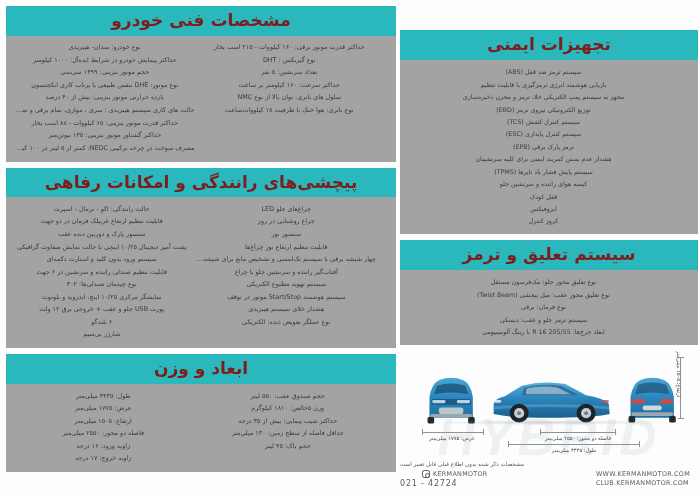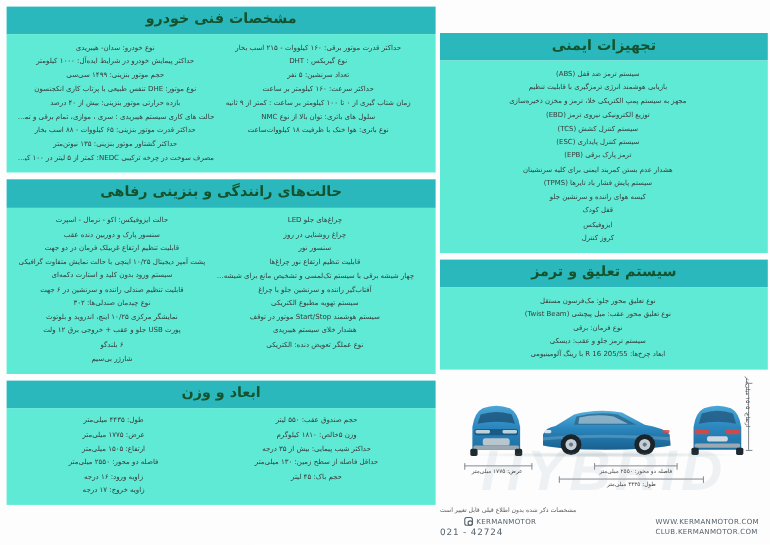--- a/index.html
+++ b/index.html
@@ -22,31 +22,31 @@
     padding: 6px 6px 0 6px;
   }
 
   
   .col-right { width: 390px; display: flex; flex-direction: column; }
   .col-left  { width: 298px; display: flex; flex-direction: column; margin-left: 4px; margin-top: 24px; }
 
   
   .sec-head {
     background: #2bb8bd;
-    color: #14532d;
+    color: #7f1d1d;
     text-align: center;
-    font-size: 13px;
+    font-size: 17px;
     font-weight: bold;
     letter-spacing: .2px;
     padding: 5px 4px 6px 4px;
     line-height: 1.1;
   }
 
   .sec-body {
-    background: #5eead4;
+    background: #a3a3a3;
     padding: 6px 19px 7px 8px;
   }
   .sec-body.two-col {
     display: flex;
     flex-direction: row-reverse;
     gap: 6px;
   }
   .sec-body.two-col > ul { width: 50%; }
 
   ul.spec-list { list-style: none; }
@@ -214,36 +214,35 @@
           <li>حالت های کاری سیستم هیبریدی : سری ، موازی، تمام برقی و تمام بنزینی</li>
           <li>حداکثر قدرت موتور بنزینی: ۶۵ کیلووات - ۸۸ اسب بخار</li>
           <li>حداکثر گشتاور موتور بنزینی: ۱۳۵ نیوتن‌متر</li>
           <li>مصرف سوخت در چرخه ترکیبی NEDC: کمتر از ۵ لیتر در ۱۰۰ کیلومتر</li>
         </ul>
         <ul class="spec-list">
           <li>حداکثر قدرت موتور برقی: ۱۶۰ کیلووات - ۲۱۵ اسب بخار</li>
           <li>نوع گیربکس : DHT</li>
           <li>تعداد سرنشین: ۵ نفر</li>
           <li>حداکثر سرعت: ۱۶۰ کیلومتر بر ساعت</li>
-          <li>زمان شتاب گیری از ۰ تا ۱۰۰ کیلومتر بر ساعت : کمتر از ۹ ثانیه</li>
           <li>سلول های باتری: توان بالا از نوع NMC</li>
           <li>نوع باتری: هوا خنک با ظرفیت ۱۸ کیلووات‌ساعت</li>
         </ul>
       </div>
     </div>
 
     <div class="gap"></div>
 
     <div>
-      <div class="sec-head">حالت‌های رانندگی و بنزینی رفاهی</div>
+      <div class="sec-head">پیچشی‌های رانندگی و امکانات رفاهی</div>
       <div class="sec-body two-col">
         <ul class="spec-list">
-          <li>حالت ایزوفیکس: اکو - نرمال - اسپرت</li>
+          <li>حالت رانندگی: اکو - نرمال - اسپرت</li>
+          <li>قابلیت تنظیم ارتفاع غربیلک فرمان در دو جهت</li>
           <li>سنسور پارک و دوربین دنده عقب</li>
-          <li>قابلیت تنظیم ارتفاع غربیلک فرمان در دو جهت</li>
           <li>پشت آمپر دیجیتال ۱۰/۲۵ اینچی با حالت نمایش متفاوت گرافیکی</li>
           <li>سیستم ورود بدون کلید و استارت دکمه‌ای</li>
           <li>قابلیت تنظیم صندلی راننده و سرنشین در ۶ جهت</li>
           <li>نوع چیدمان صندلی‌ها: ۳۰۲</li>
           <li>نمایشگر مرکزی ۱۰/۲۵ اینچ، اندروید و بلوتوث</li>
           <li>پورت USB جلو و عقب + خروجی برق ۱۲ ولت</li>
           <li>۶ بلندگو</li>
           <li>شارژر بی‌سیم</li>
         </ul>
         <ul class="spec-list">

